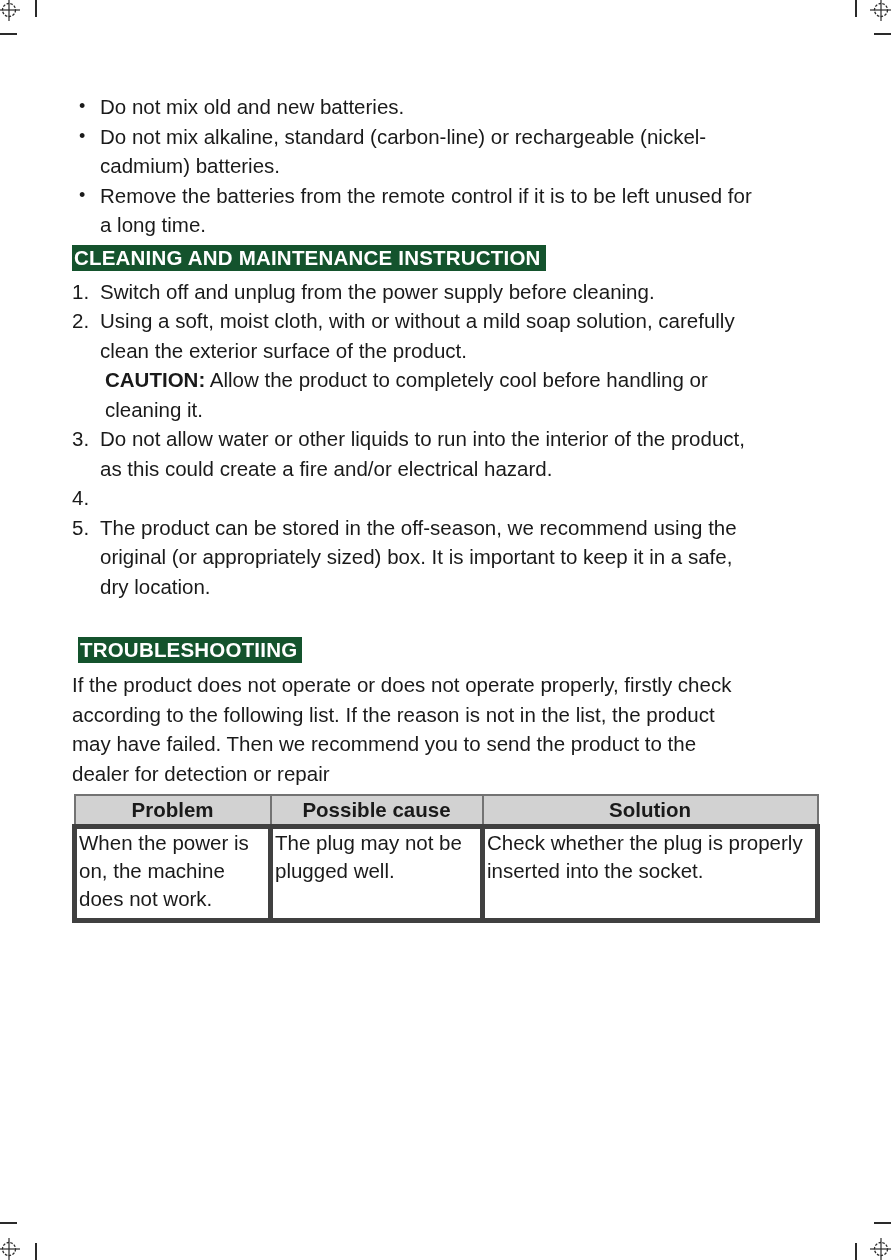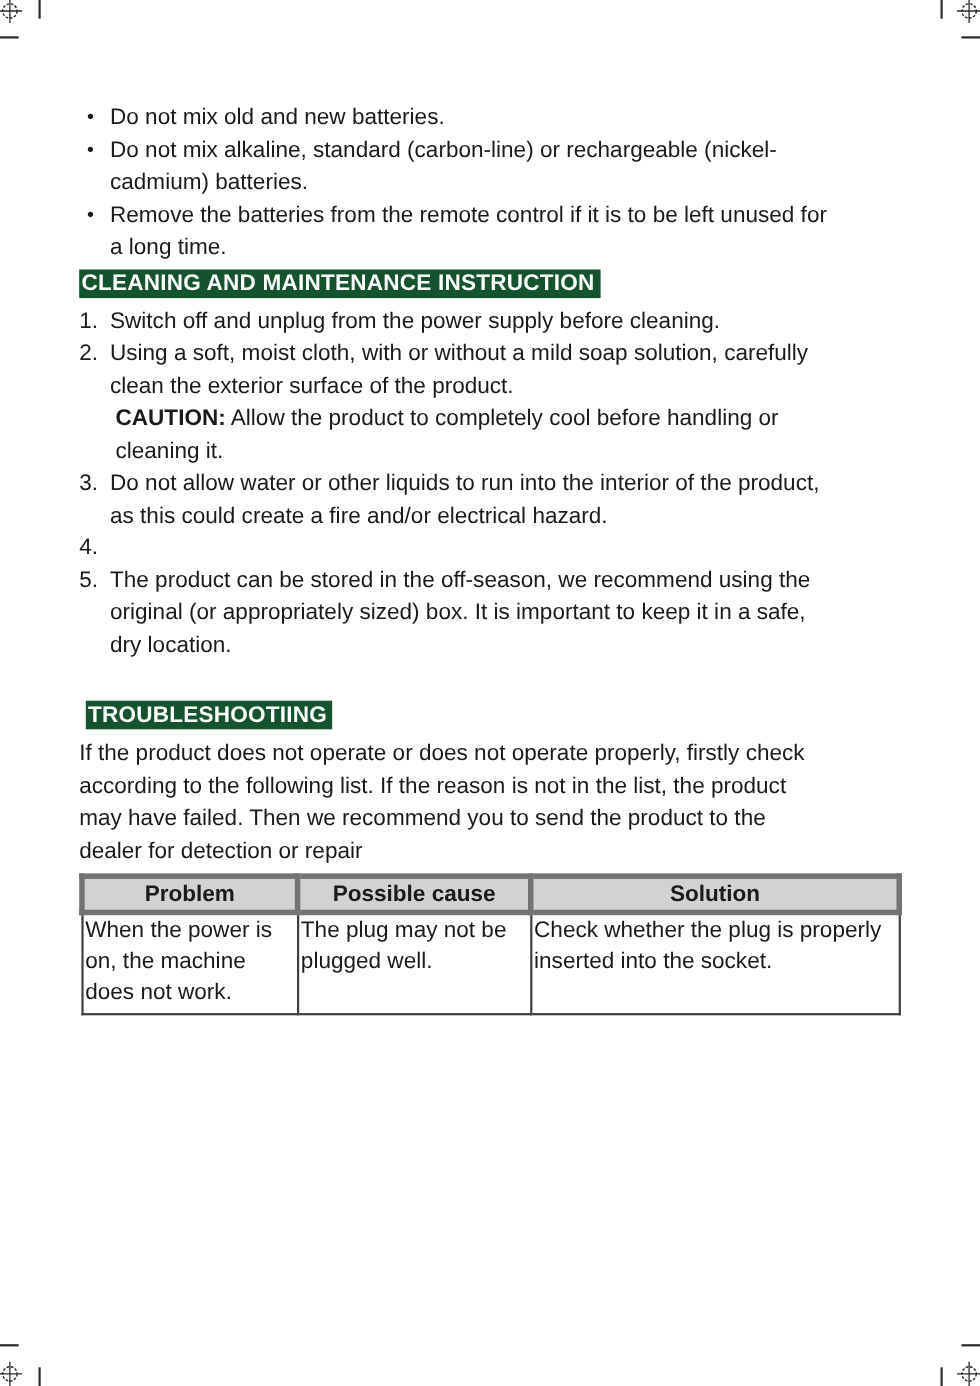--- a/index.html
+++ b/index.html
@@ -58,29 +58,29 @@
     border-collapse: collapse;
     table-layout: fixed;
     border: 2px solid #000000;
     font-size: 20.5px;
     line-height: 28px;
   }
   table.ts col.c1 { width: 196px; }
   table.ts col.c2 { width: 212px; }
   table.ts col.c3 { width: 335px; }
   table.ts th {
-    border: 5px solid #737373;
+    border: 2px solid #737373;
     background: #d2d2d2;
     font-weight: bold;
     text-align: center;
     height: 30px;
     padding: 0 2px;
   }
   table.ts td {
-    border: 2px solid #404040;
+    border: 5px solid #404040;
     vertical-align: top;
     padding: 0 1px 5px 2px;
   }
 </style>
 </head>
 <body>
 
 <div class="page">
 
   <svg class="regmark" style="left:-4px; top:-3px;" width="26" height="26" viewBox="0 0 26 26">

